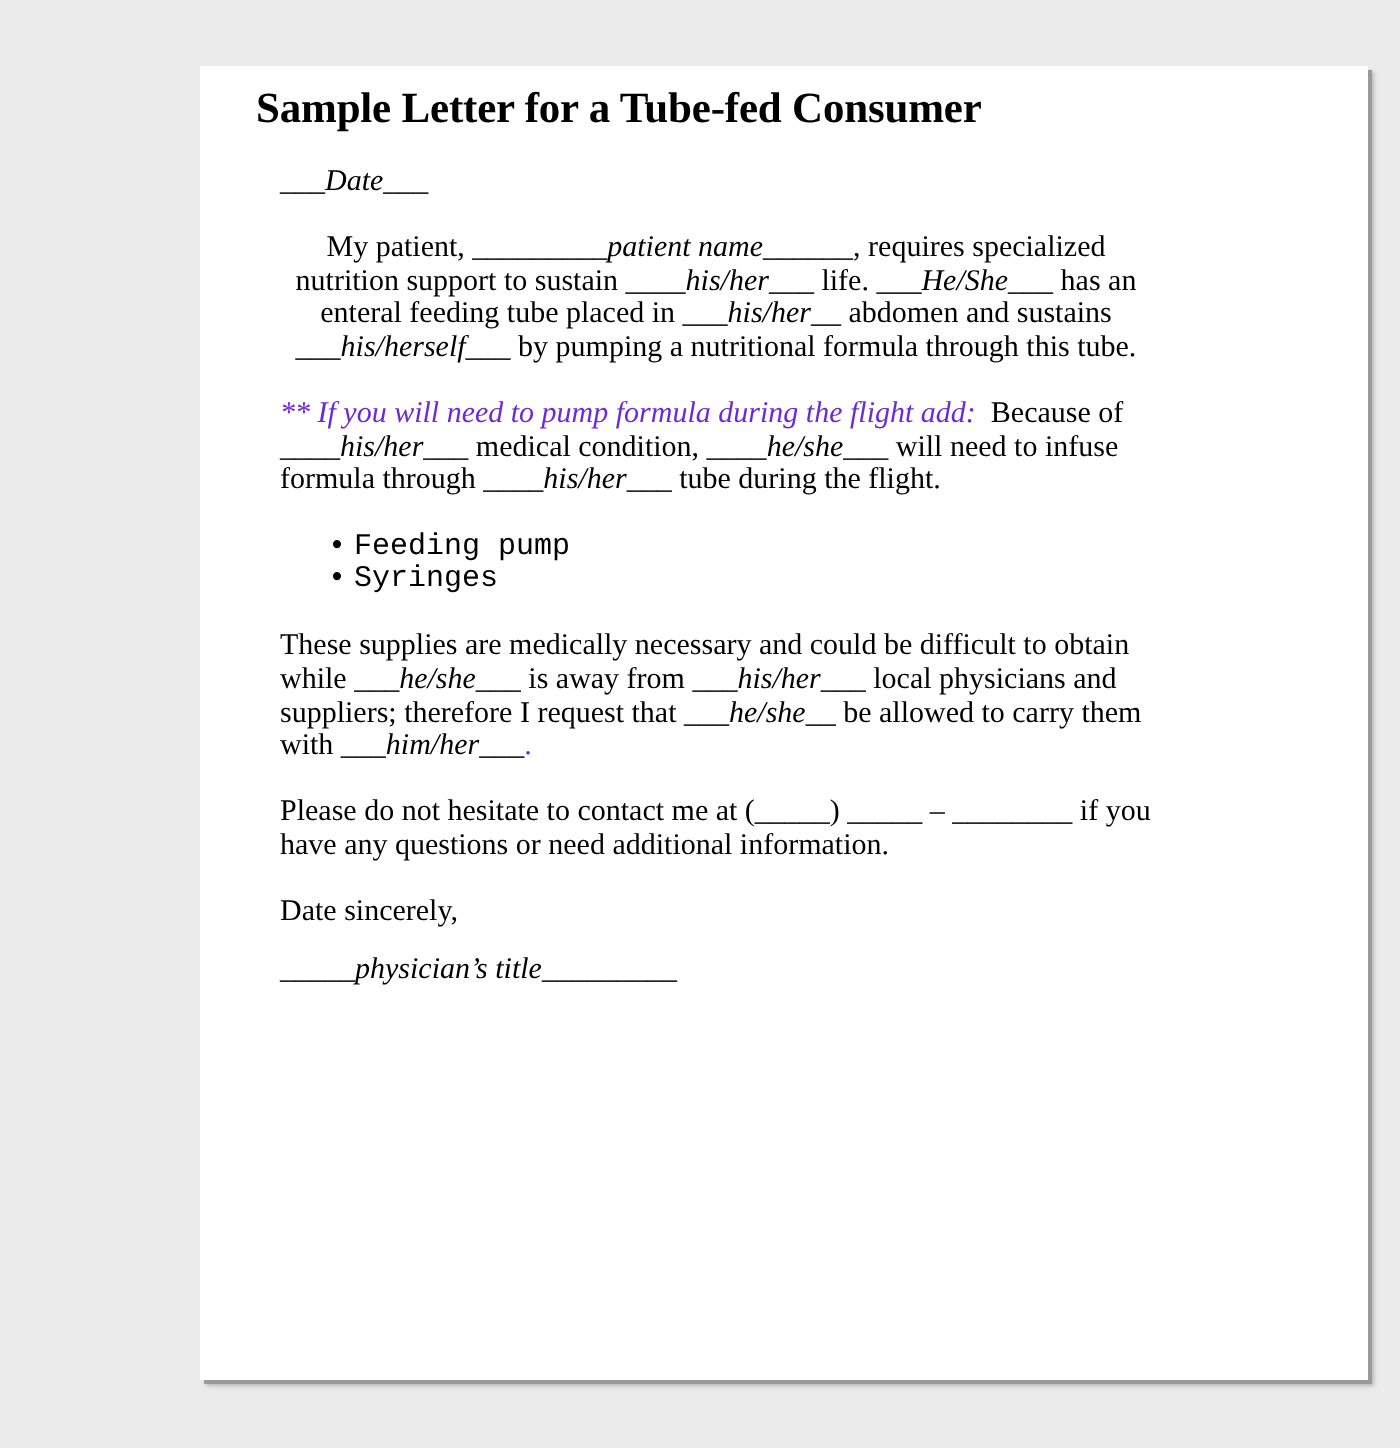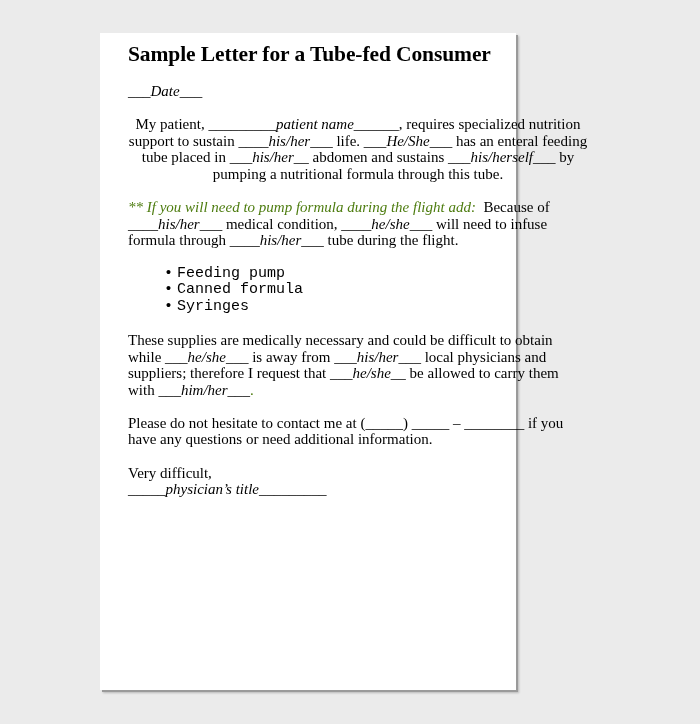--- a/index.html
+++ b/index.html
@@ -7,41 +7,41 @@
     width: 700px; height: 724px;
     background: #ebebeb;
     position: relative;
     overflow: hidden;
     font-family: "Liberation Serif", "DejaVu Serif", serif;
     color: #000;
   }
   .page {
     position: absolute;
     left: 100px; top: 33px;
-    width: 416px; height: 657px;
+    width: 584px; height: 657px;
     background: #fff;
     box-shadow: 2px 2px 0 #9a9a9a, 3px 3px 2px #b8b8b8;
   }
   .content {
     position: absolute;
     left: 28px; top: 8px;
     width: 460px;
     font-size: 15px;
     line-height: 16.6px;
   }
   h1 {
     margin: 0;
     font-size: 21.5px;
     font-weight: bold;
     line-height: 26px;
     letter-spacing: -0.1px;
   }
-  p { margin: 0; }
+  p { margin: 12px; }
   .i { font-style: italic; }
-  .red { color: #4d7c0f; }
+  .red { color: #6d28d9; }
   .date { margin-top: 16px; }
   .greet { margin-top: 26px; }
   .para1 { margin-top: 16.6px; text-align: center; }
   .para2 { margin-top: 16.6px; }
   .para3 { margin-top: 16.6px; }
   ul {
     list-style: none;
     margin: 16.6px 0 0 0;
     padding: 0 0 0 36px;
     font-family: Liberation Mono, monospace;
@@ -63,26 +63,25 @@
     <p class="date"><span>___</span><span class="i">Date</span><span>___</span></p>
 
 
     <p class="para1"><span>My patient, _________</span><span class="i">patient name</span><span>______, requires specialized nutrition support to sustain ____</span><span class="i">his/her</span><span>___ life.  ___</span><span class="i">He/She</span><span>___ has an enteral feeding tube placed in ___</span><span class="i">his/her</span><span>__ abdomen and sustains ___</span><span class="i">his/herself</span><span>___ by pumping a nutritional formula through this tube.</span></p>
 
     <p class="para2"><span class="i red">** If you will need to pump formula during the flight add:</span><span style="white-space:pre-wrap">  Because of ____</span><span class="i">his/her</span><span>___ medical condition, ____</span><span class="i">he/she</span><span>___ will need to infuse formula through ____</span><span class="i">his/her</span><span>___ tube during the flight.</span></p>
 
 
     <ul>
       <li>Feeding pump</li>
-      <li>Canned formula</li>
       <li>Syringes</li>
     </ul>
 
     <p class="para4"><span>These supplies are medically necessary and could be difficult to obtain while ___</span><span class="i">he/she</span><span>___ is away from ___</span><span class="i">his/her</span><span>___ local physicians and suppliers; therefore I request that ___</span><span class="i">he/she</span><span>__ be allowed to carry them with ___</span><span class="i">him/her</span><span>___</span><span class="red">.</span></p>
 
     <p class="para5">Please do not hesitate to contact me at (_____) _____ – ________ if you have any questions or need additional information.</p>
 
-    <p class="closing">Very difficult,</p>
+    <p class="closing">Date sincerely,</p>
 
     <p><span>_____</span><span class="i">physician’s title</span><span>_________</span></p>
 
   </div>
 </div>
 
 </body></html>

